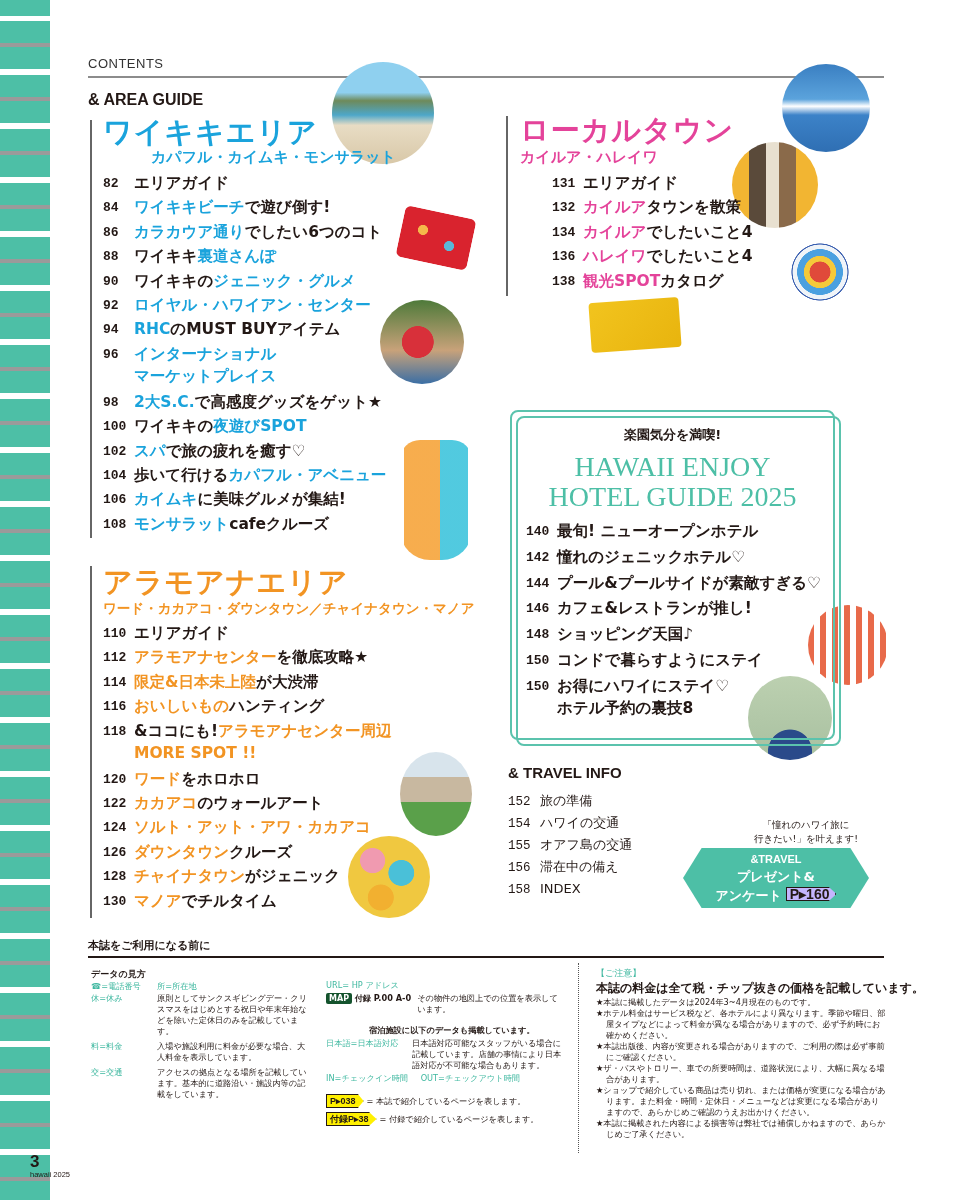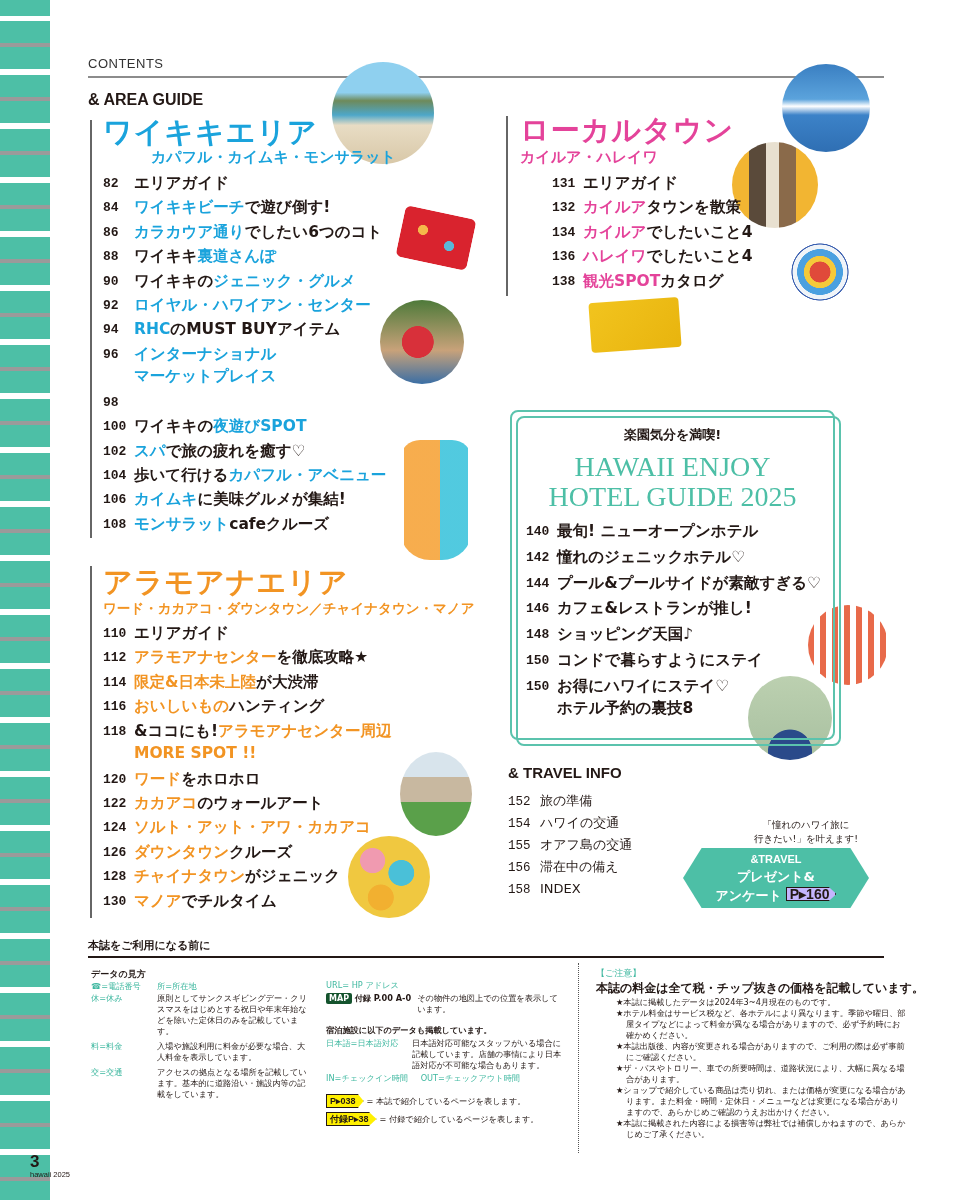--- a/index.html
+++ b/index.html
@@ -71,21 +71,21 @@
   .data-heading { left: 91px; top: 968px; font-size: 9px; font-weight: bold; }
   .legend-row { display: flex; }
   .legend-key { width: 66px; color: #3fb8a0; font-size: 8.2px; line-height: 11px; }
   .legend-desc { width: 155px; font-size: 8.2px; line-height: 11px; }
 
   .map-tag { display: inline-block; background: #14532d; color: #fff; font-weight: bold; font-size: 8px; padding: 0 3px; border-radius: 2px; }
   .ref-tag { display: inline-block; background: #fff000; color: #231815; font-family: "Liberation Sans", sans-serif; font-weight: bold; font-size: 9px; line-height: 12px; padding: 0 7px 0 3px; border: 1px solid #231815; clip-path: polygon(0 0, 85% 0, 100% 50%, 85% 100%, 0 100%); }
 
   .caution-head { left: 596px; top: 967px; font-size: 9px; color: #3fb8a0; }
   .caution-main { left: 596px; top: 980px; font-size: 12px; font-weight: bold; }
-  .caution-list { left: 616px; top: 997px; width: 290px; list-style: none; }
+  .caution-list { left: 596px; top: 997px; width: 290px; list-style: none; }
   .caution-list li { font-size: 8.2px; line-height: 11px; padding-left: 10px; text-indent: -10px; }
 
   .page-number { left: 30px; top: 1152px; font-family: "Liberation Sans", sans-serif; font-weight: bold; font-size: 17px; color: #231815; }
   .page-mag { left: 30px; top: 1170px; font-family: "Liberation Sans", sans-serif; font-size: 7.5px; color: #231815; }
 </style>
 </head>
 <body>
 
 <div class="stripe-band">
   <div class="stripe first" style="top:-32px"></div>
@@ -164,20 +164,21 @@
   <li class="toc-item">
       <span class="toc-num">94</span>
       <span class="toc-text"><span class="hl-blue">RHC</span><span>のMUST BUYアイテム</span></span>
     </li>
   <li class="toc-item tall">
       <span class="toc-num">96</span>
       <span class="toc-text hl-blue" style="width:150px;">インターナショナル マーケットプレイス</span>
     </li>
   <li class="toc-item">
       <span class="toc-num">98</span>
+      <span class="toc-text"><span class="hl-blue">2大S.C.</span><span>で高感度グッズをゲット★</span></span>
     </li>
   <li class="toc-item">
       <span class="toc-num">100</span>
       <span class="toc-text"><span>ワイキキの</span><span class="hl-blue">夜遊びSPOT</span></span>
     </li>
   <li class="toc-item">
       <span class="toc-num">102</span>
       <span class="toc-text"><span class="hl-blue">スパ</span><span>で旅の疲れを癒す♡</span></span>
     </li>
   <li class="toc-item">
@@ -365,21 +366,21 @@
     <span class="legend-desc">アクセスの拠点となる場所を記載しています。基本的に道路沿い・施設内等の記載をしています。</span>
   </div>
 </div>
 
 <div class="abs small" style="left:326px;top:980px;width:240px;">
   <div class="teal">URL= HP アドレス</div>
   <div style="display:flex;margin-top:2px;">
     <span style="white-space:nowrap;"><span class="map-tag">MAP</span> <span class="bold">付録 P.00 A-0</span></span>
     <span style="margin-left:6px;">その物件の地図上での位置を表示しています。</span>
   </div>
-  <div class="bold" style="margin-top:10px;">宿泊施設に以下のデータも掲載しています。</div>
+  <div class="bold" style="margin-top:10px;margin-left:43px;">宿泊施設に以下のデータも掲載しています。</div>
   <div style="display:flex;margin-top:2px;">
     <span class="teal" style="width:86px;flex-shrink:0;">日本語=日本語対応</span>
     <span>日本語対応可能なスタッフがいる場合に記載しています。店舗の事情により日本語対応が不可能な場合もあります。</span>
   </div>
   <div style="margin-top:2px;">
     <span class="teal">IN=チェックイン時間</span>
     <span class="teal" style="margin-left:10px;">OUT=チェックアウト時間</span>
   </div>
   <div style="margin-top:10px;display:flex;align-items:center;">
     <span class="ref-tag">P▸038</span>

